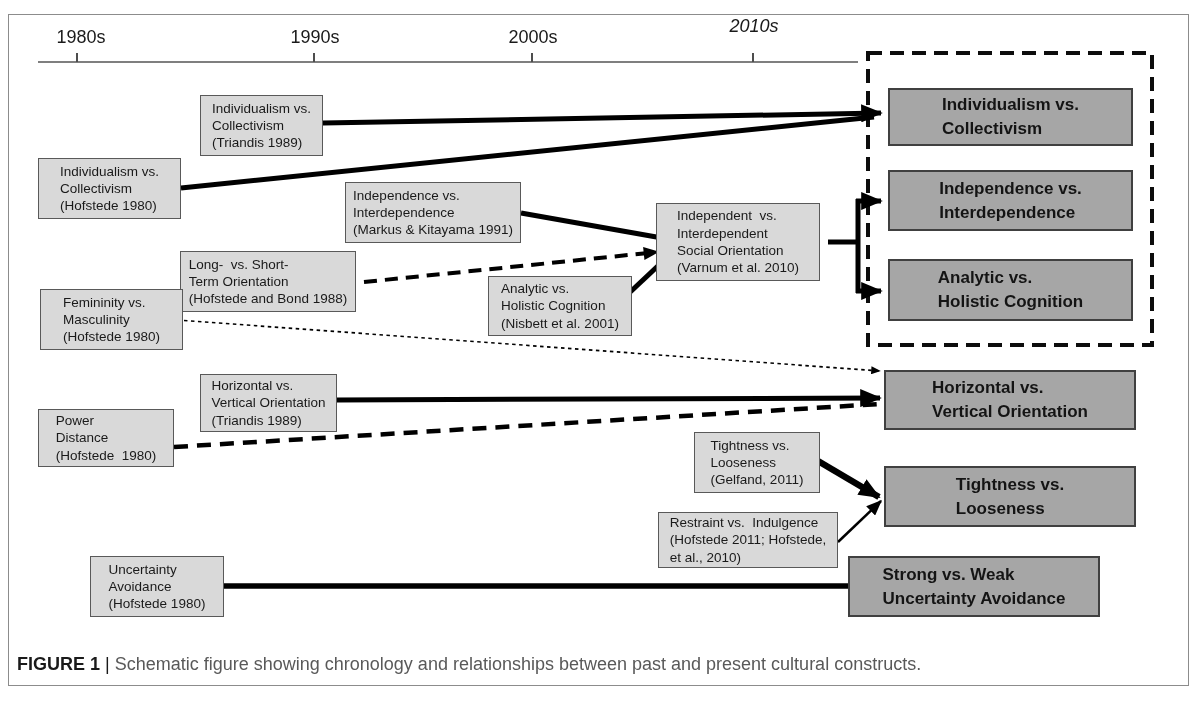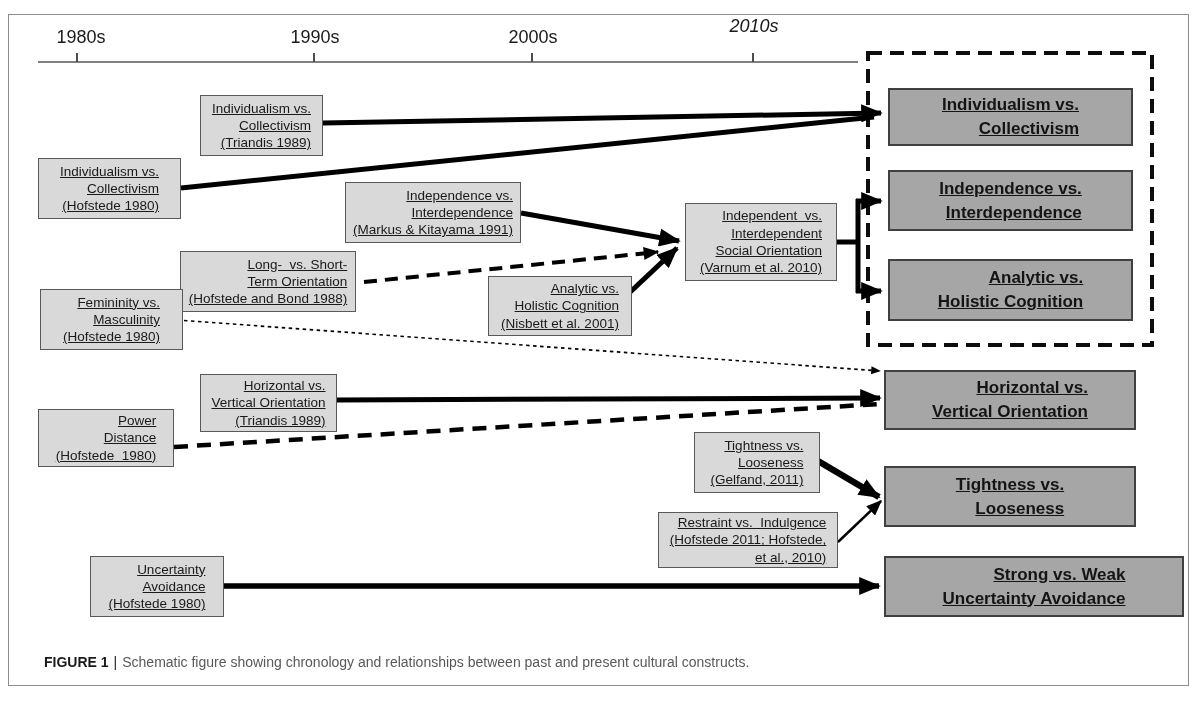--- a/index.html
+++ b/index.html
@@ -13,32 +13,32 @@
   }
   .tl-label {
     position:absolute; transform:translateX(-50%);
     font-size:18px; color:#1a1a1a; white-space:nowrap;
   }
   .tl-line { position:absolute; left:38px; top:61px; width:820px; height:2px; background:#7f7f7f; }
   .tick { position:absolute; width:2px; height:9px; top:53px; background:#4d4d4d; }
   .box {
     position:absolute; box-sizing:border-box;
     display:flex; align-items:center; justify-content:center;
-    text-align:right; white-space:pre-wrap;text-decoration:underline;
+    text-align:left; white-space:pre-wrap;
   }
   .cbox {
     background:#d9d9d9; border:1.5px solid #595959;
     font-size:13.5px; line-height:1.28; color:#1a1a1a;
   }
   .obox {
     background:#a6a6a6; border:2px solid #404040;
     font-size:17px; font-weight:bold; line-height:1.4; color:#141414;
   }
   .overlay { position:absolute; left:0; top:0; width:1203px; height:706px; pointer-events:none; }
-  .caption { position:absolute; left:44px; top:654px; font-size:14px; color:#595959; }
+  .caption { position:absolute; left:17px; top:654px; font-size:18px; color:#595959; }
   .caption .cap-label { font-weight:bold; color:#1a1a1a; }
   .caption .cap-sep { color:#1a1a1a; padding:0 5px; }
 </style>
 </head>
 <body>
 
 <div class="canvas">
 
   <div class="frame"></div>
 
@@ -98,21 +98,21 @@
 (Markus &amp; Kitayama 1991)</div>
   <div class="box cbox" style="left:180px; top:251px; width:176px; height:61px;">Long-  vs. Short-
 Term Orientation
 (Hofstede and Bond 1988)</div>
   <div class="box cbox" style="left:40px;  top:289px; width:143px; height:61px;">Femininity vs.
 Masculinity
 (Hofstede 1980)</div>
   <div class="box cbox" style="left:488px; top:276px; width:144px; height:60px;">Analytic vs.
 Holistic Cognition
 (Nisbett et al. 2001)</div>
-  <div class="box cbox" style="left:685px; top:203px; width:152px; height:78px;">Independent  vs.
+  <div class="box cbox" style="left:656px; top:203px; width:164px; height:78px;">Independent  vs.
 Interdependent
 Social Orientation
 (Varnum et al. 2010)</div>
   <div class="box cbox" style="left:200px; top:374px; width:137px; height:58px;">Horizontal vs.
 Vertical Orientation
 (Triandis 1989)</div>
   <div class="box cbox" style="left:38px;  top:409px; width:136px; height:58px;">Power
 Distance
 (Hofstede  1980)</div>
   <div class="box cbox" style="left:694px; top:432px; width:126px; height:61px;">Tightness vs.
@@ -128,20 +128,20 @@
   <div class="box obox" style="left:888px; top:88px;  width:245px; height:58px;">Individualism vs.
 Collectivism</div>
   <div class="box obox" style="left:888px; top:170px; width:245px; height:61px;">Independence vs.
 Interdependence</div>
   <div class="box obox" style="left:888px; top:259px; width:245px; height:62px;">Analytic vs.
 Holistic Cognition</div>
   <div class="box obox" style="left:884px; top:370px; width:252px; height:60px;">Horizontal vs.
 Vertical Orientation</div>
   <div class="box obox" style="left:884px; top:466px; width:252px; height:61px;">Tightness vs.
 Looseness</div>
-  <div class="box obox" style="left:884px; top:556px; width:300px; height:61px;">Strong vs. Weak
+  <div class="box obox" style="left:848px; top:556px; width:252px; height:61px;">Strong vs. Weak
 Uncertainty Avoidance</div>
 
   <div class="caption">
     <span class="cap-label">FIGURE 1</span><span class="cap-sep">|</span><span>Schematic figure showing chronology and relationships between past and present cultural constructs.</span>
   </div>
 
 </div>
 
 </body></html>

